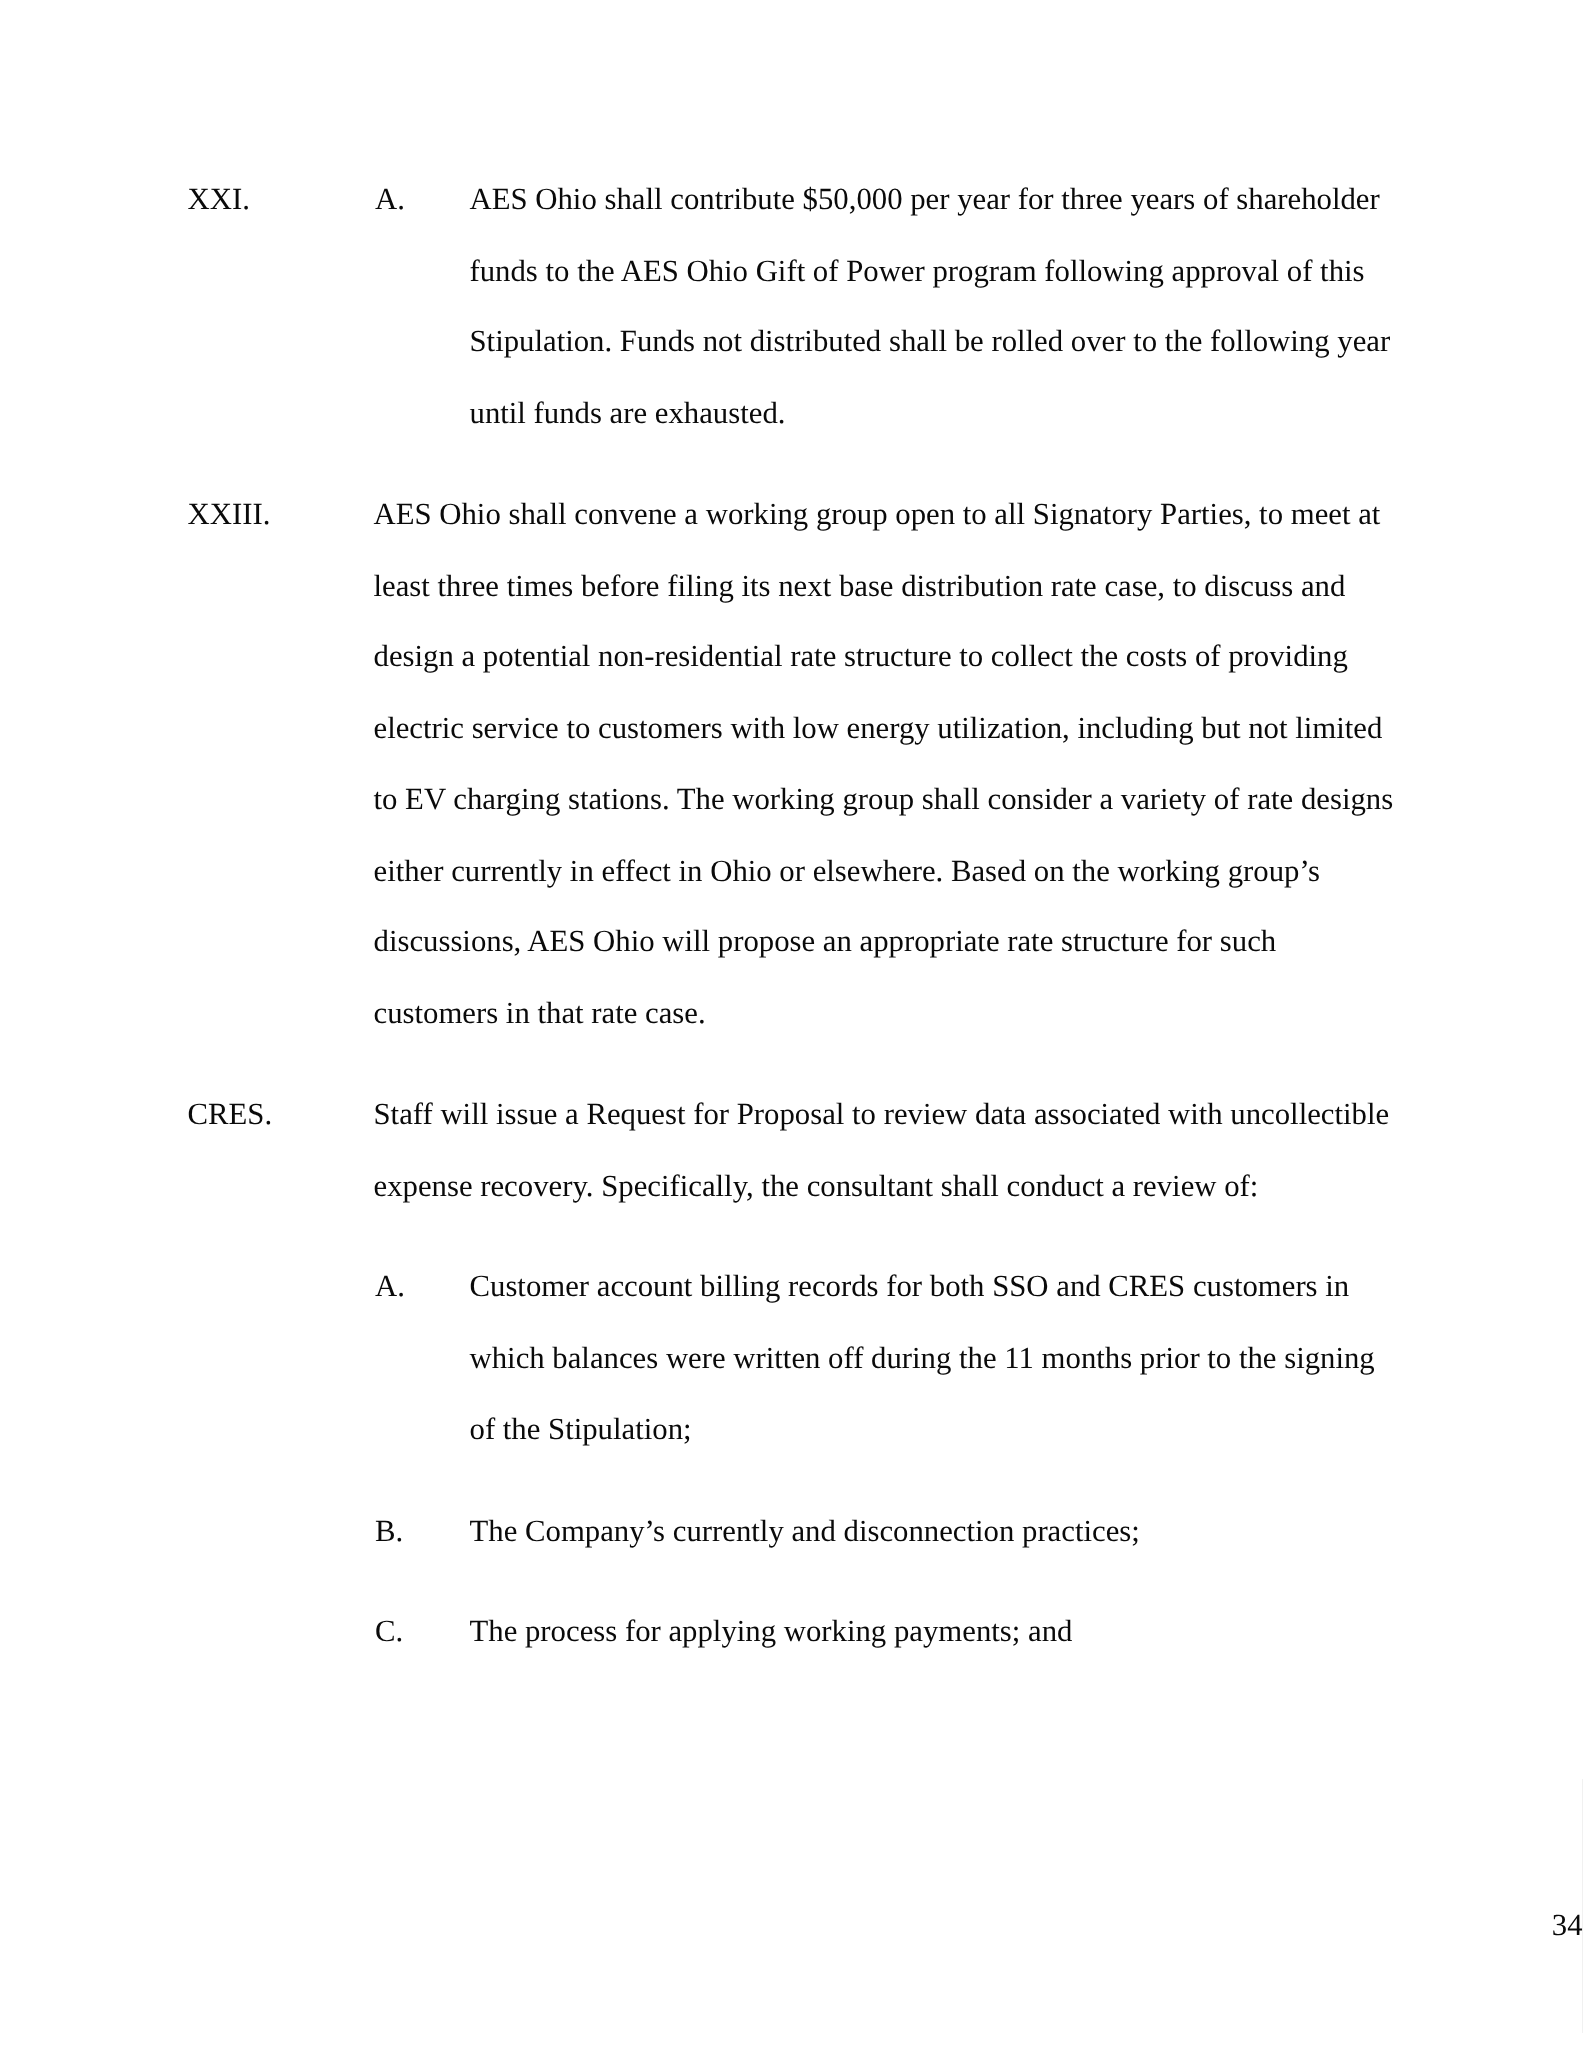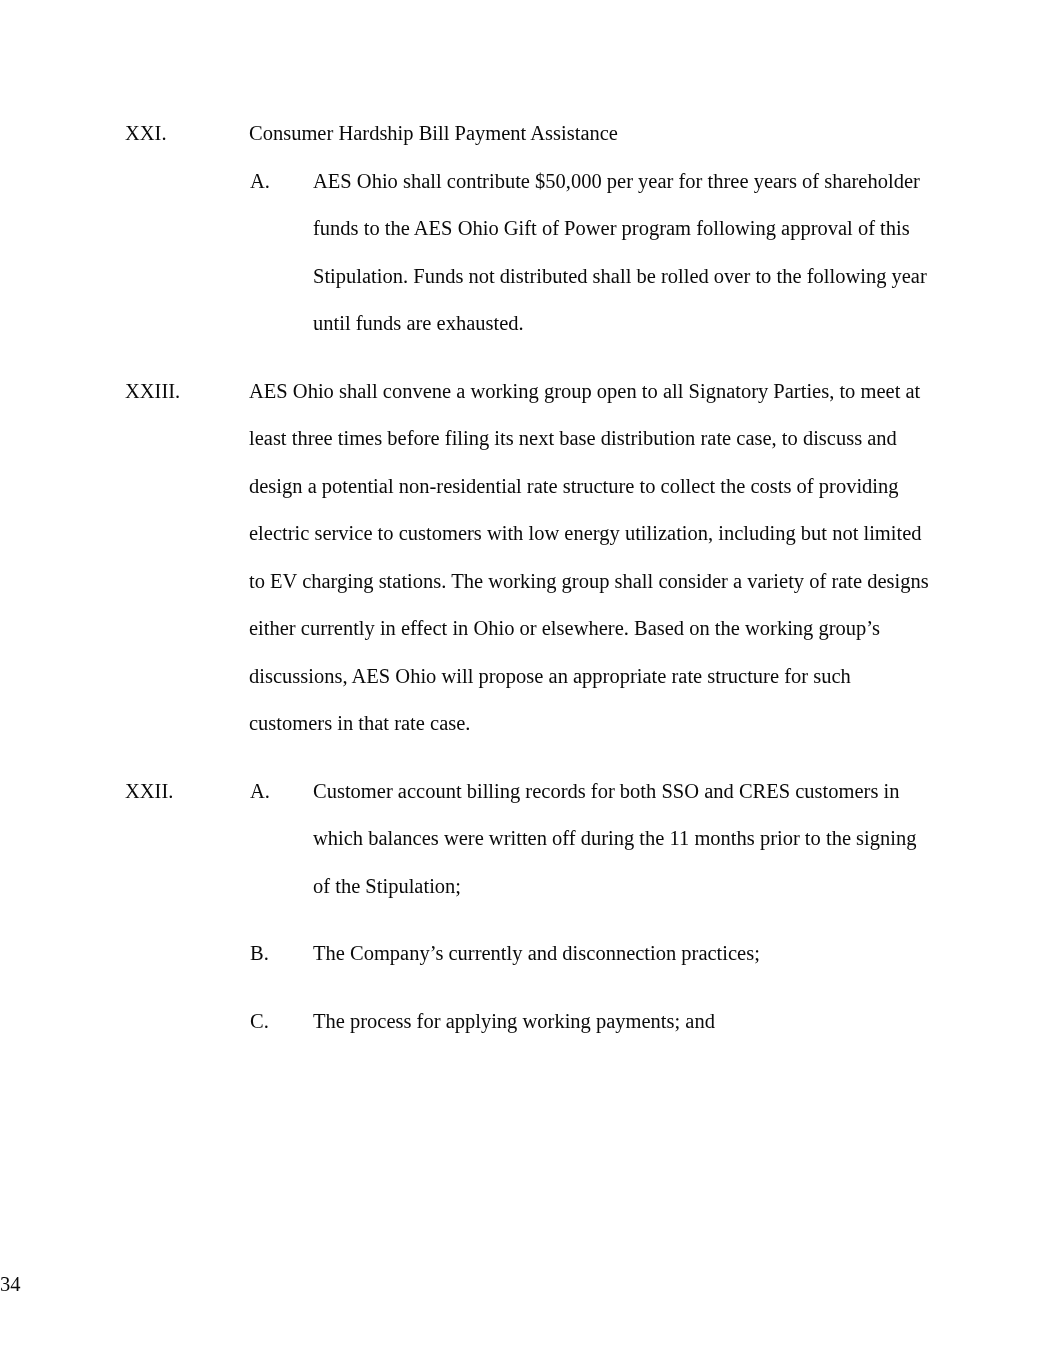--- a/index.html
+++ b/index.html
@@ -60,51 +60,51 @@
   .sub-item .para {
     margin-left: 64px;
     width: 624px;
     font-family: Liberation Serif, serif;
   }
   .page-footer {
     position: absolute;
     top: 1272px;
     left: 0;
     right: 0;
-    text-align: left;
+    text-align: right;
     line-height: 1.2;
   }
 </style>
 </head>
 <body>
 
 <div class="page">
   <main class="doc-content">
 
     <section class="section">
       <span class="sec-num">XXI.</span>
       <div class="sec-body">
-        <p class="para">Consumer Hardship Bill Payment Assistance</p>
         <div class="sub-item flush">
           <span class="sub-num">A.</span>
           <p class="para">AES Ohio shall contribute $50,000 per year for three years of shareholder funds to the AES Ohio Gift of Power program following approval of this Stipulation. Funds not distributed shall be rolled over to the following year until funds are exhausted.</p>
         </div>
       </div>
     </section>
 
     <section class="section">
       <span class="sec-num">XXIII.</span>
       <div class="sec-body">
         <p class="para">AES Ohio shall convene a working group open to all Signatory Parties, to meet at least three times before filing its next base distribution rate case, to discuss and design a potential non-residential rate structure to collect the costs of providing electric service to customers with low energy utilization, including but not limited to EV charging stations. The working group shall consider a variety of rate designs either currently in effect in Ohio or elsewhere. Based on the working group’s discussions, AES Ohio will propose an appropriate rate structure for such customers in that rate case.</p>
       </div>
     </section>
 
     <section class="section">
-      <span class="sec-num">XXII.</span>
+      <span class="sec-num">CRES.</span>
       <div class="sec-body">
+        <p class="para">Staff will issue a Request for Proposal to review data associated with uncollectible expense recovery. Specifically, the consultant shall conduct a review of:</p>
         <div class="sub-item">
           <span class="sub-num">A.</span>
           <p class="para">Customer account billing records for both SSO and CRES customers in which balances were written off during the 11 months prior to the signing of the Stipulation;</p>
         </div>
         <div class="sub-item">
           <span class="sub-num">B.</span>
           <p class="para">The Company’s currently and disconnection practices;</p>
         </div>
         <div class="sub-item">
           <span class="sub-num">C.</span>

